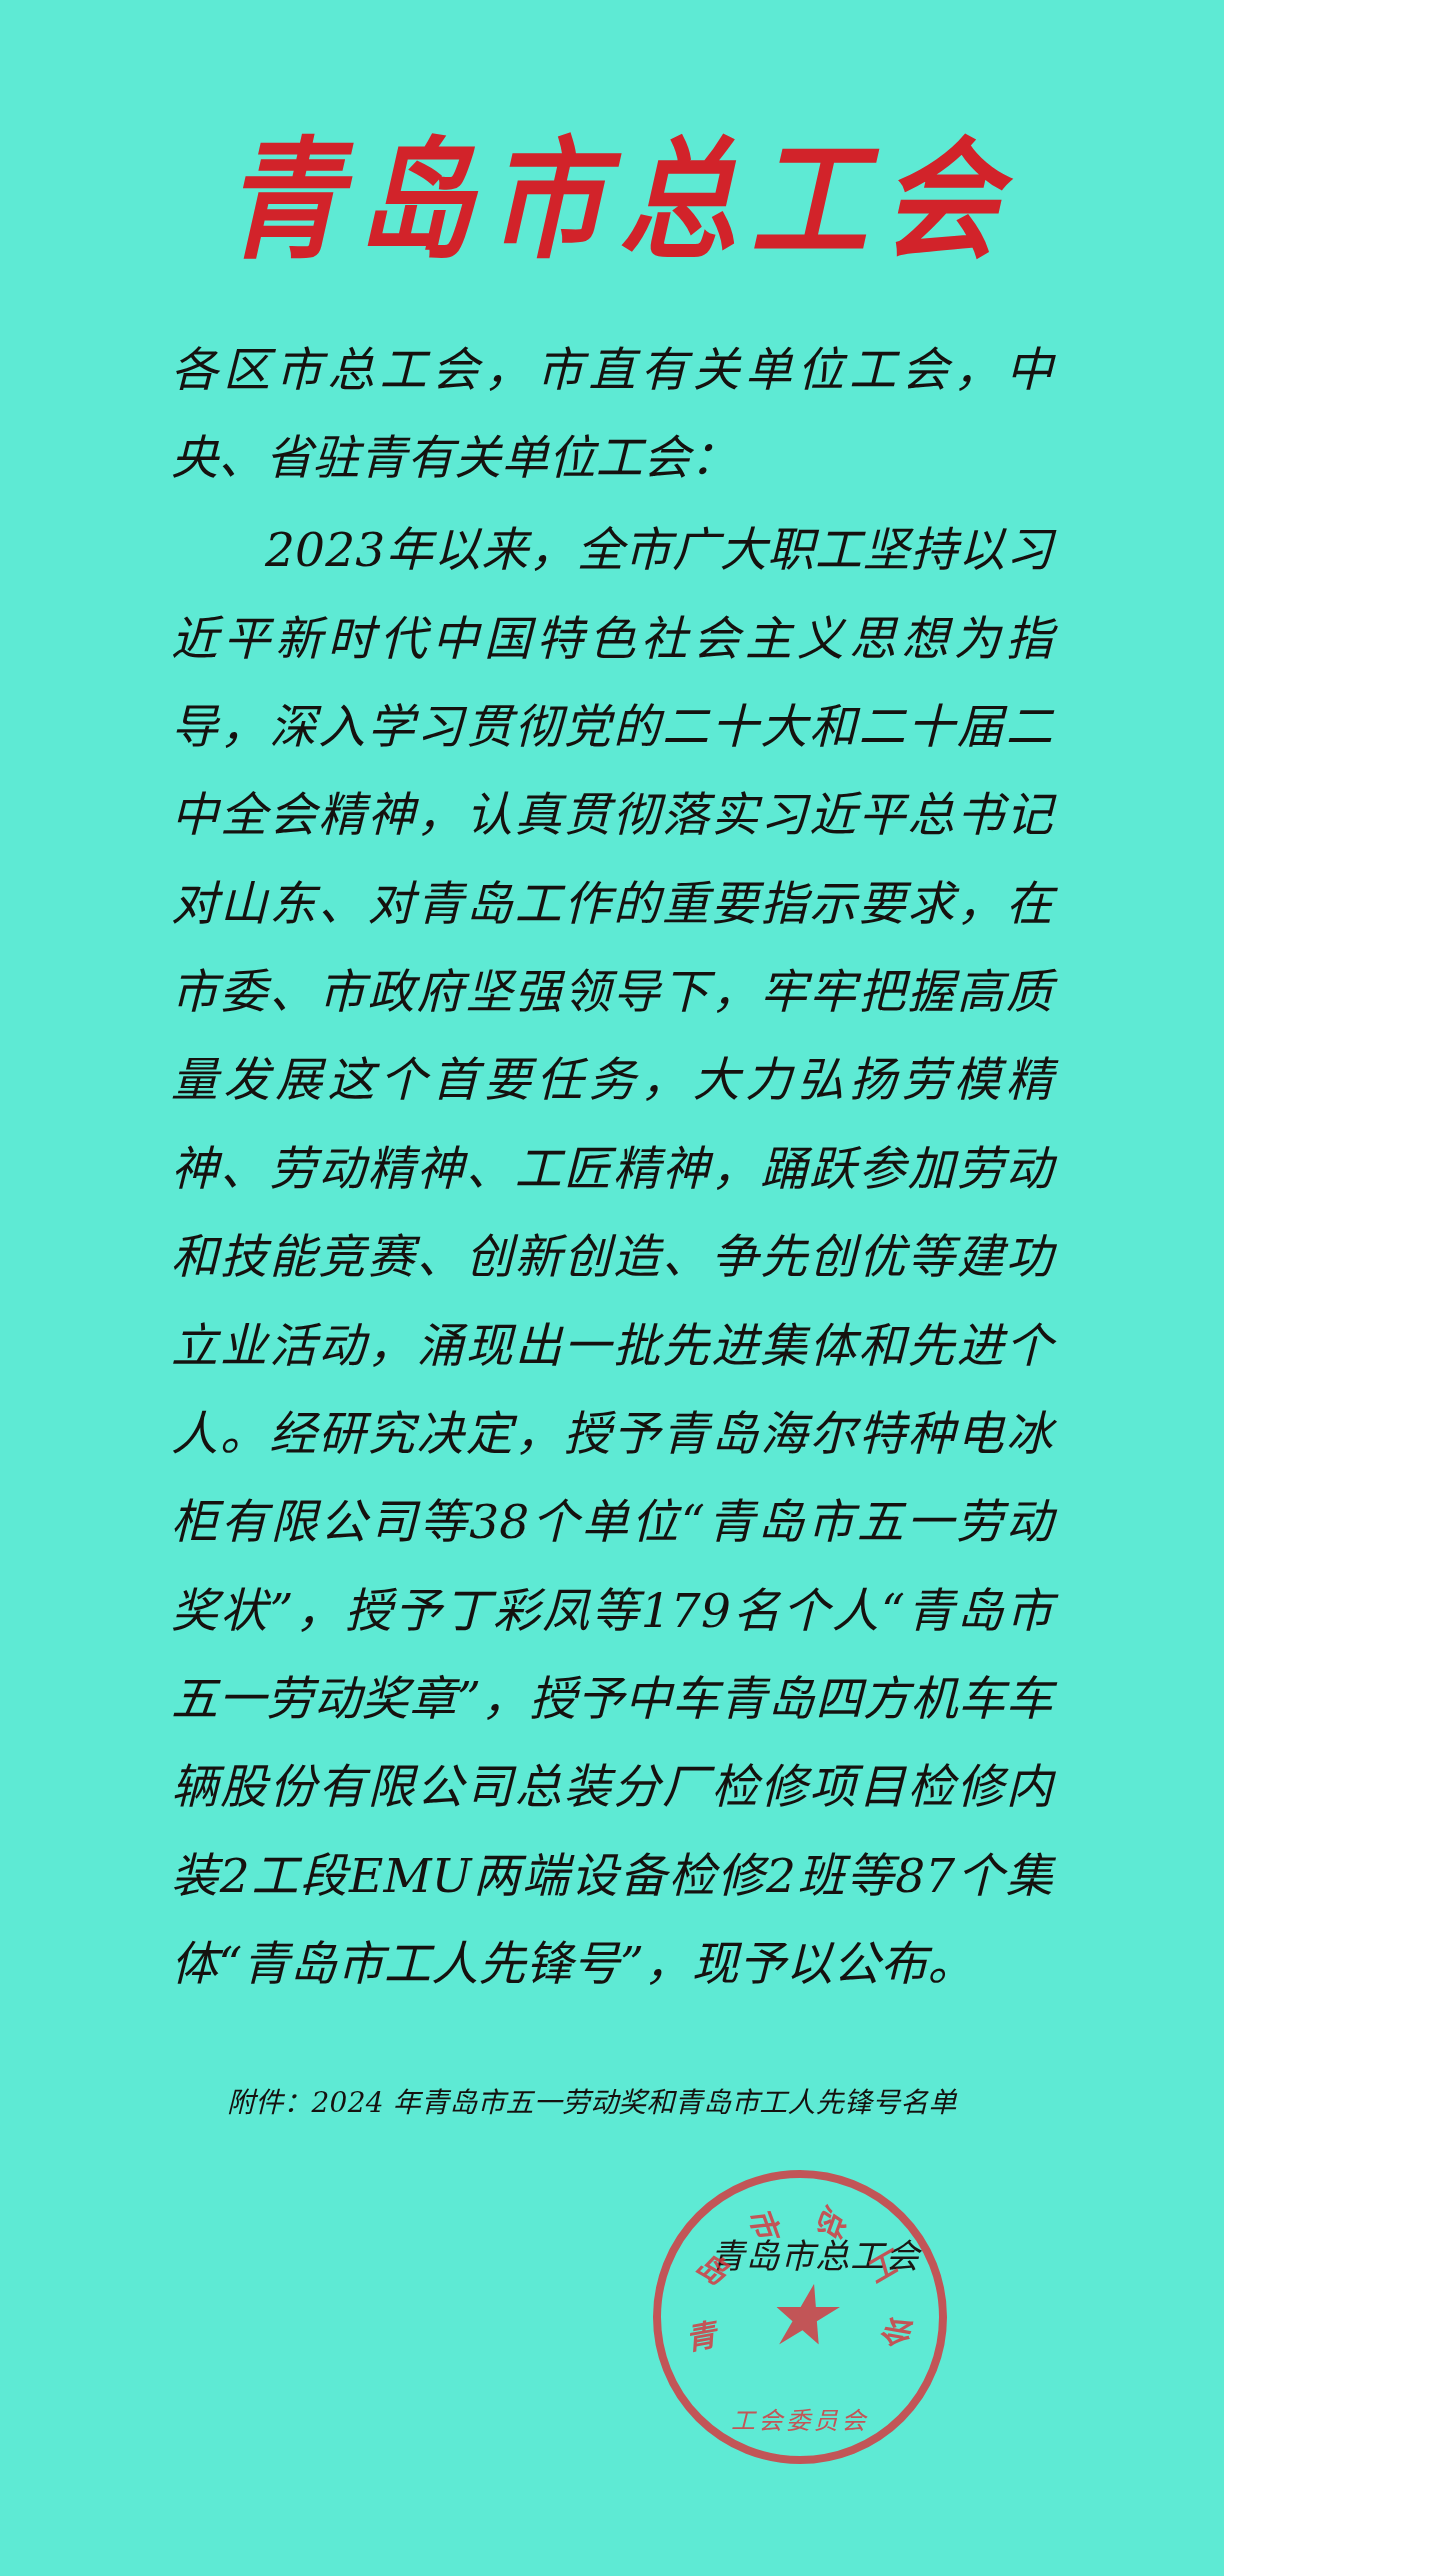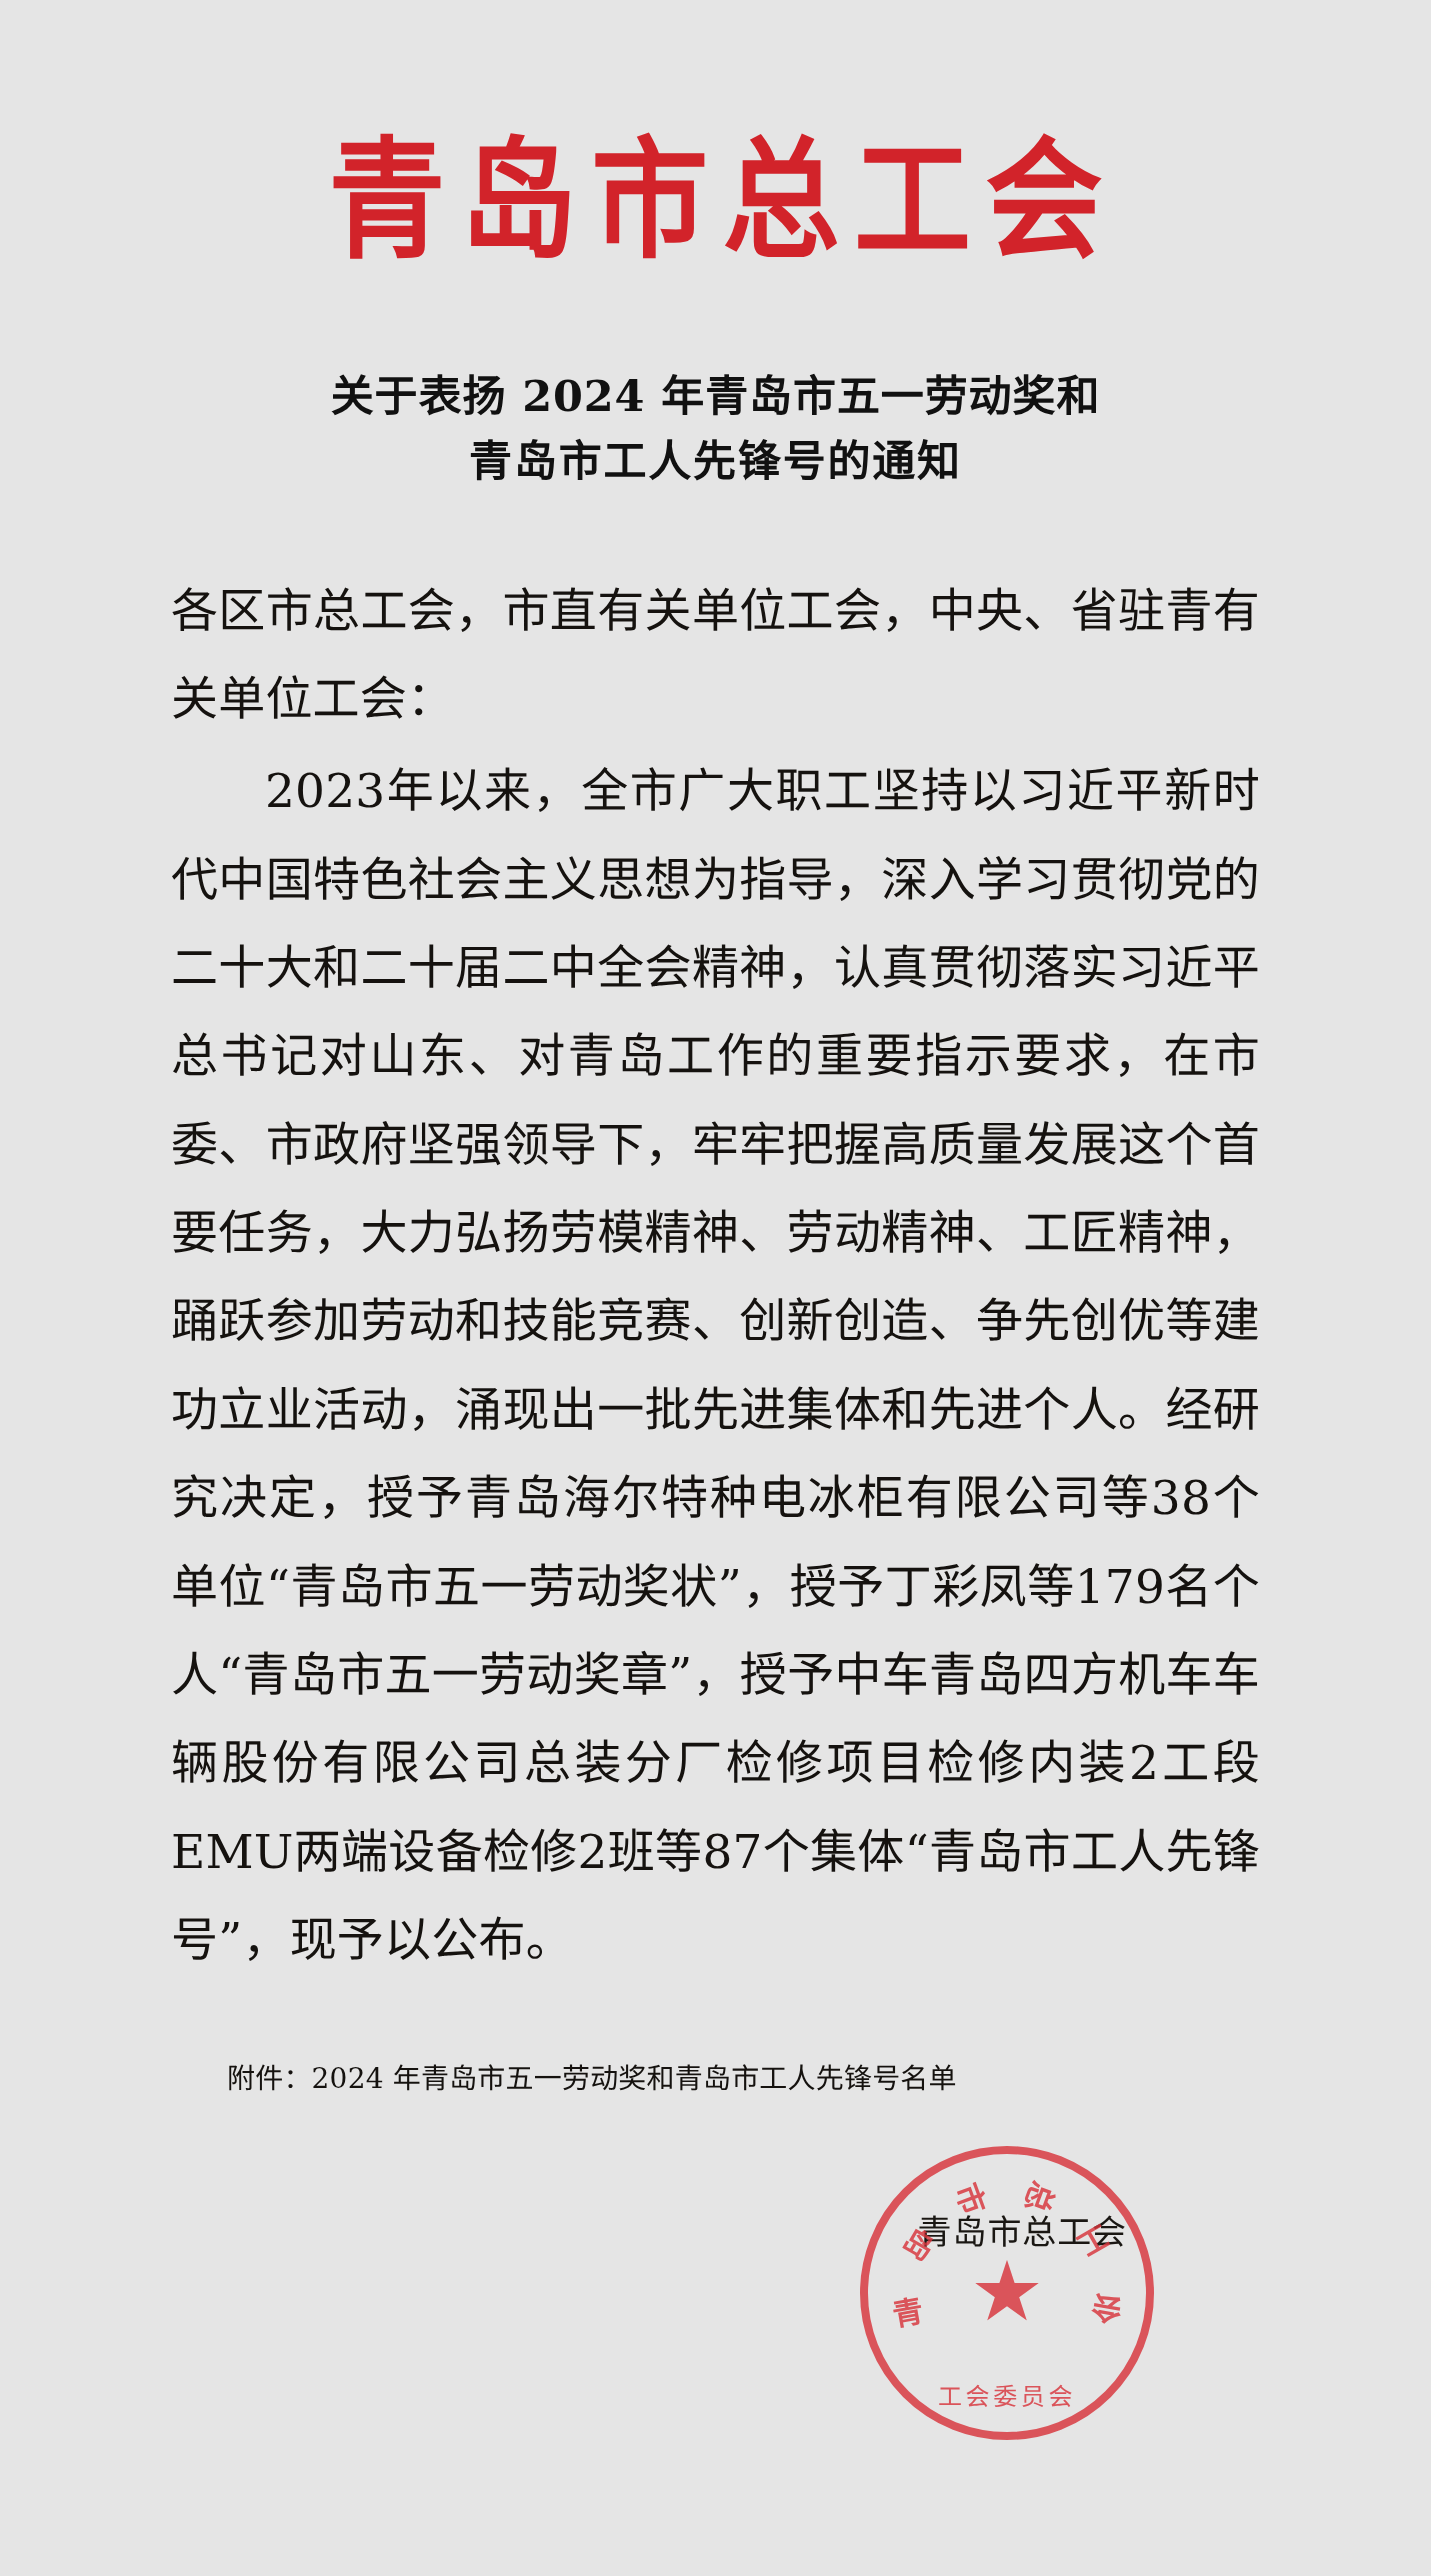--- a/index.html
+++ b/index.html
@@ -10,25 +10,26 @@
   body {
     width: 1431px;
     height: 2576px;
     font-family: "DejaVu Serif", "Liberation Serif", serif;
     color: #15120f;
     position: relative;
     overflow: hidden;
   }
   .page {
     position: relative;
-    width: 1431px;
+    width: 1224px;
     height: 2576px;
-    background: #e5e5e5;
+    background: #5eead4;
     box-sizing: border-box;
     padding: 0 171px;
+    font-style: italic;
   }
 
   
   .masthead {
     text-align: center;
     padding-top: 135px;
     line-height: 1;
   }
   .masthead-title {
     display: inline-block;
@@ -162,24 +163,20 @@
 </style>
 </head>
 <body>
 
 <div class="page">
 
   <div class="masthead">
     <span class="masthead-title">青岛市总工会</span>
   </div>
 
-  <div class="doc-title">
-    <span class="line line1">关于表扬 2024 年青岛市五一劳动奖和</span>
-    <span class="line line2">青岛市工人先锋号的通知</span>
-  </div>
 
   <div class="body-text">
     <p class="salutation">各区市总工会，市直有关单位工会，中央、省驻青有关单位工会：</p>
     <p class="para">2023年以来，全市广大职工坚持以习近平新时代中国特色社会主义思想为指导，深入学习贯彻党的二十大和二十届二中全会精神，认真贯彻落实习近平总书记对山东、对青岛工作的重要指示要求，在市委、市政府坚强领导下，牢牢把握高质量发展这个首要任务，大力弘扬劳模精神、劳动精神、工匠精神，踊跃参加劳动和技能竞赛、创新创造、争先创优等建功立业活动，涌现出一批先进集体和先进个人。经研究决定，授予青岛海尔特种电冰柜有限公司等38个单位“青岛市五一劳动奖状”，授予丁彩凤等179名个人“青岛市五一劳动奖章”，授予中车青岛四方机车车辆股份有限公司总装分厂检修项目检修内装2工段EMU两端设备检修2班等87个集体“青岛市工人先锋号”，现予以公布。</p>
   </div>
 
   <div class="attachment">附件：2024 年青岛市五一劳动奖和青岛市工人先锋号名单</div>
 
   <div class="signature-block">
     <div class="signature-lines">

